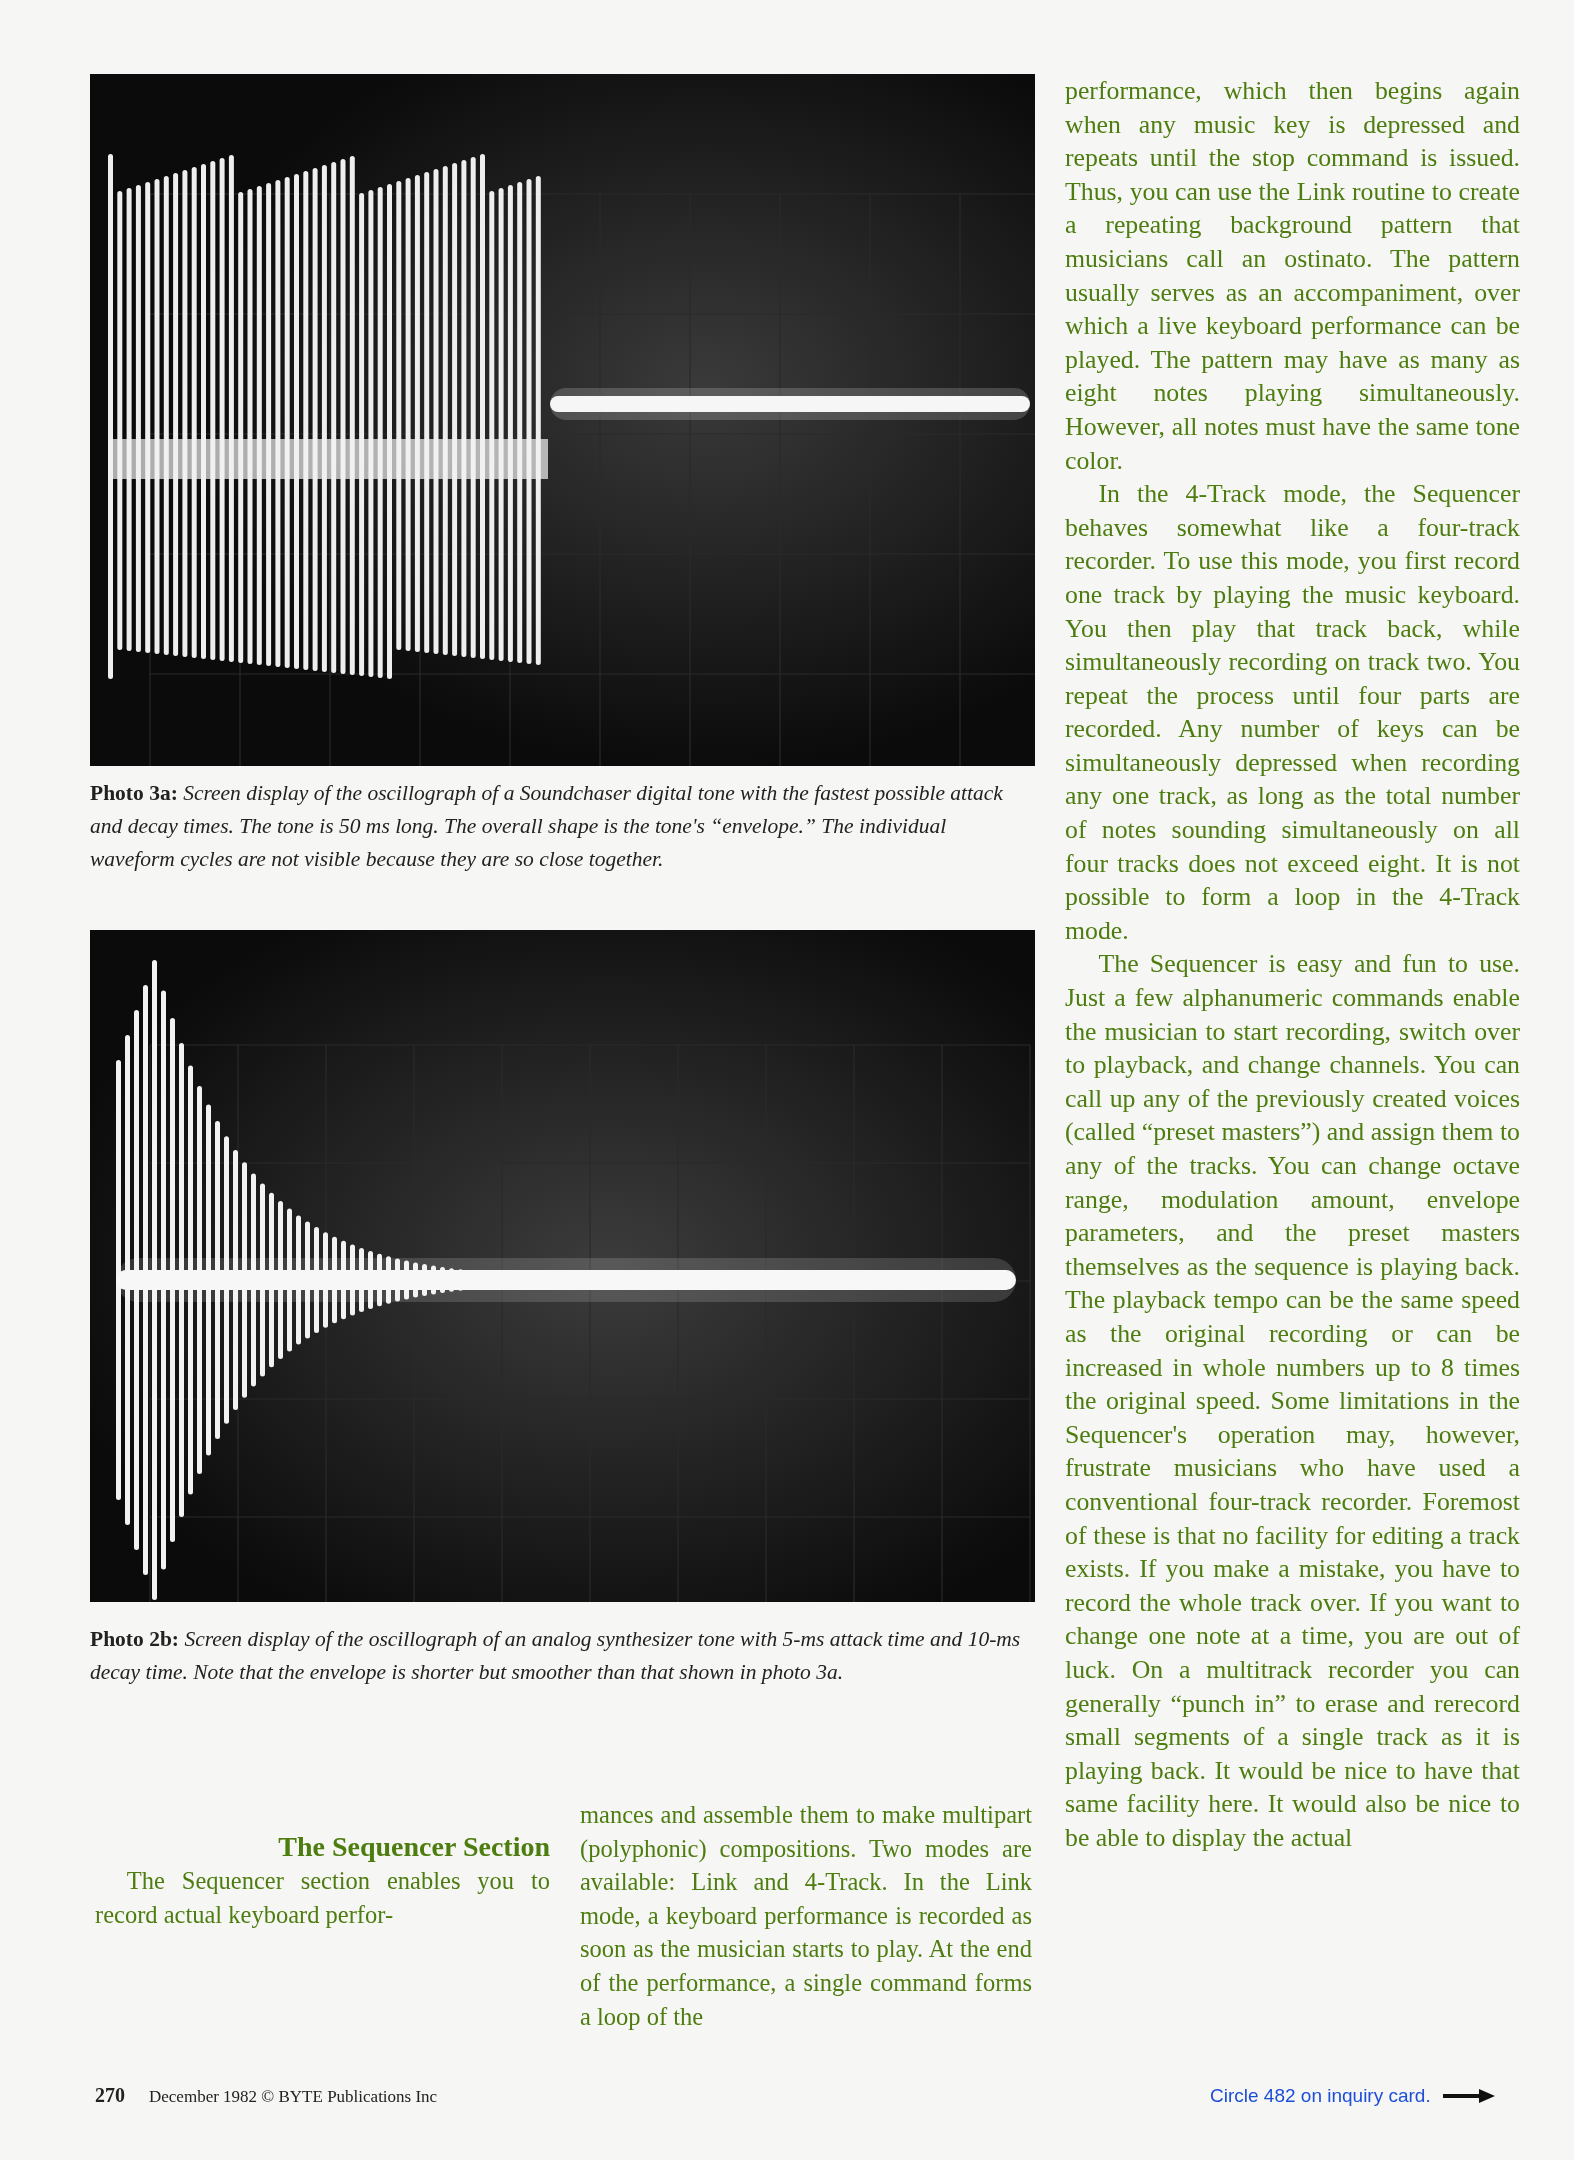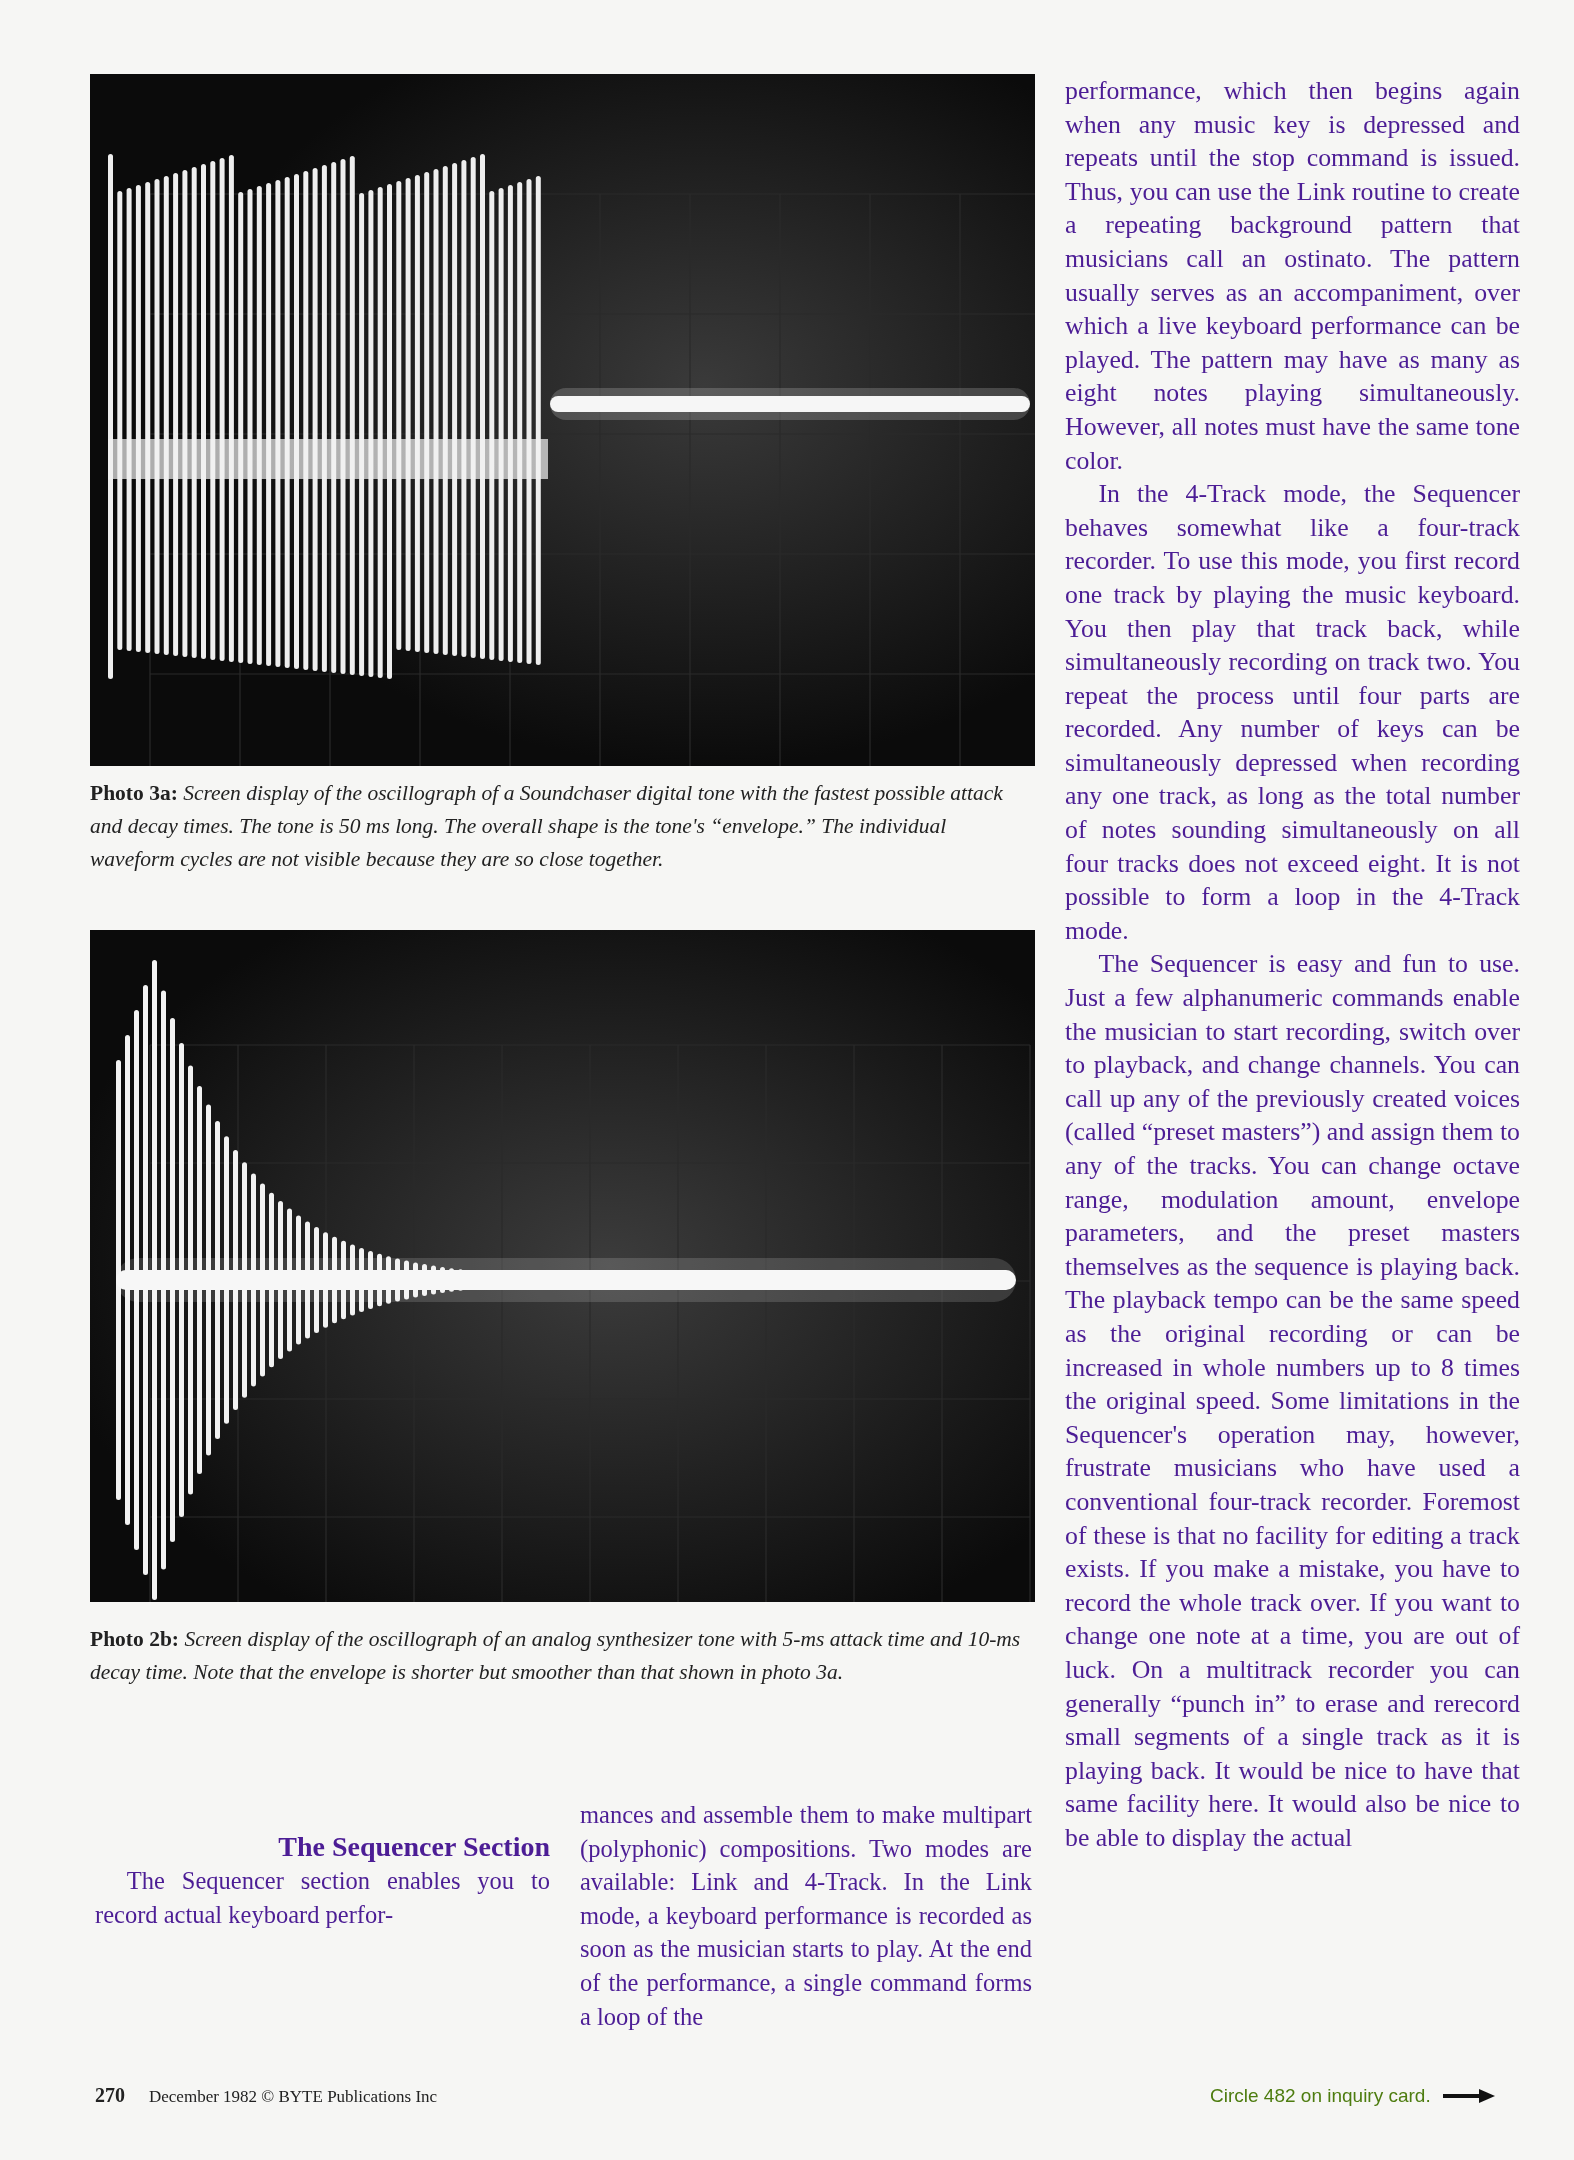--- a/index.html
+++ b/index.html
@@ -17,41 +17,41 @@
     .caption {
       position: absolute; left: 90px; width: 945px;
       font-family: Liberation Serif, serif; font-size: 21.5px; line-height: 33px;
       font-style: italic; color: #222; text-align: left;
     }
     .caption b { font-style: normal; font-weight: bold; }
     #caption-a { top: 777px; }
     #caption-b { top: 1623px; }
     .col {
       position: absolute; font-size: 24.5px; line-height: 33.6px;
-      text-align: justify; color: #4c1d95;
+      text-align: justify; color: #4d7c0f;
       font-family: "Liberation Serif", serif;
     }
     .col p { margin: 0; }
     .col p.indent { text-indent: 1.3em; }
     #col-left { left: 95px; top: 1798px; width: 455px; }
     #col-mid { left: 580px; top: 1798px; width: 452px; }
     #col-right { left: 1065px; top: 74px; width: 455px; }
     #col-right { font-size: 25.8px; }
     .col h2 {
       margin: 32px 0 0 0; font-size: 28px; line-height: 34px;
       font-weight: bold; text-align: right;
     }
     .footer-left {
       position: absolute; left: 95px; top: 2084px;
       font-family: "Liberation Serif", serif; font-size: 17px; color: #222;
     }
     .footer-left .pagenum { font-weight: bold; font-size: 20px; margin-right: 24px; }
     .footer-right {
       position: absolute; left: 1210px; top: 2085px;
-      font-family: "Liberation Sans", sans-serif; font-size: 19px; color: #4d7c0f;
+      font-family: "Liberation Sans", sans-serif; font-size: 19px; color: #1d4ed8;
       display: flex; align-items: center; gap: 12px;
     }
     .arrow { display: inline-block; width: 52px; height: 14px; }
   </style>
 </head>
 <body>
 
 <div class="photo" id="photo-a">
   <svg id="svg-a" viewBox="0 0 945 692" preserveAspectRatio="none">
       <defs>

